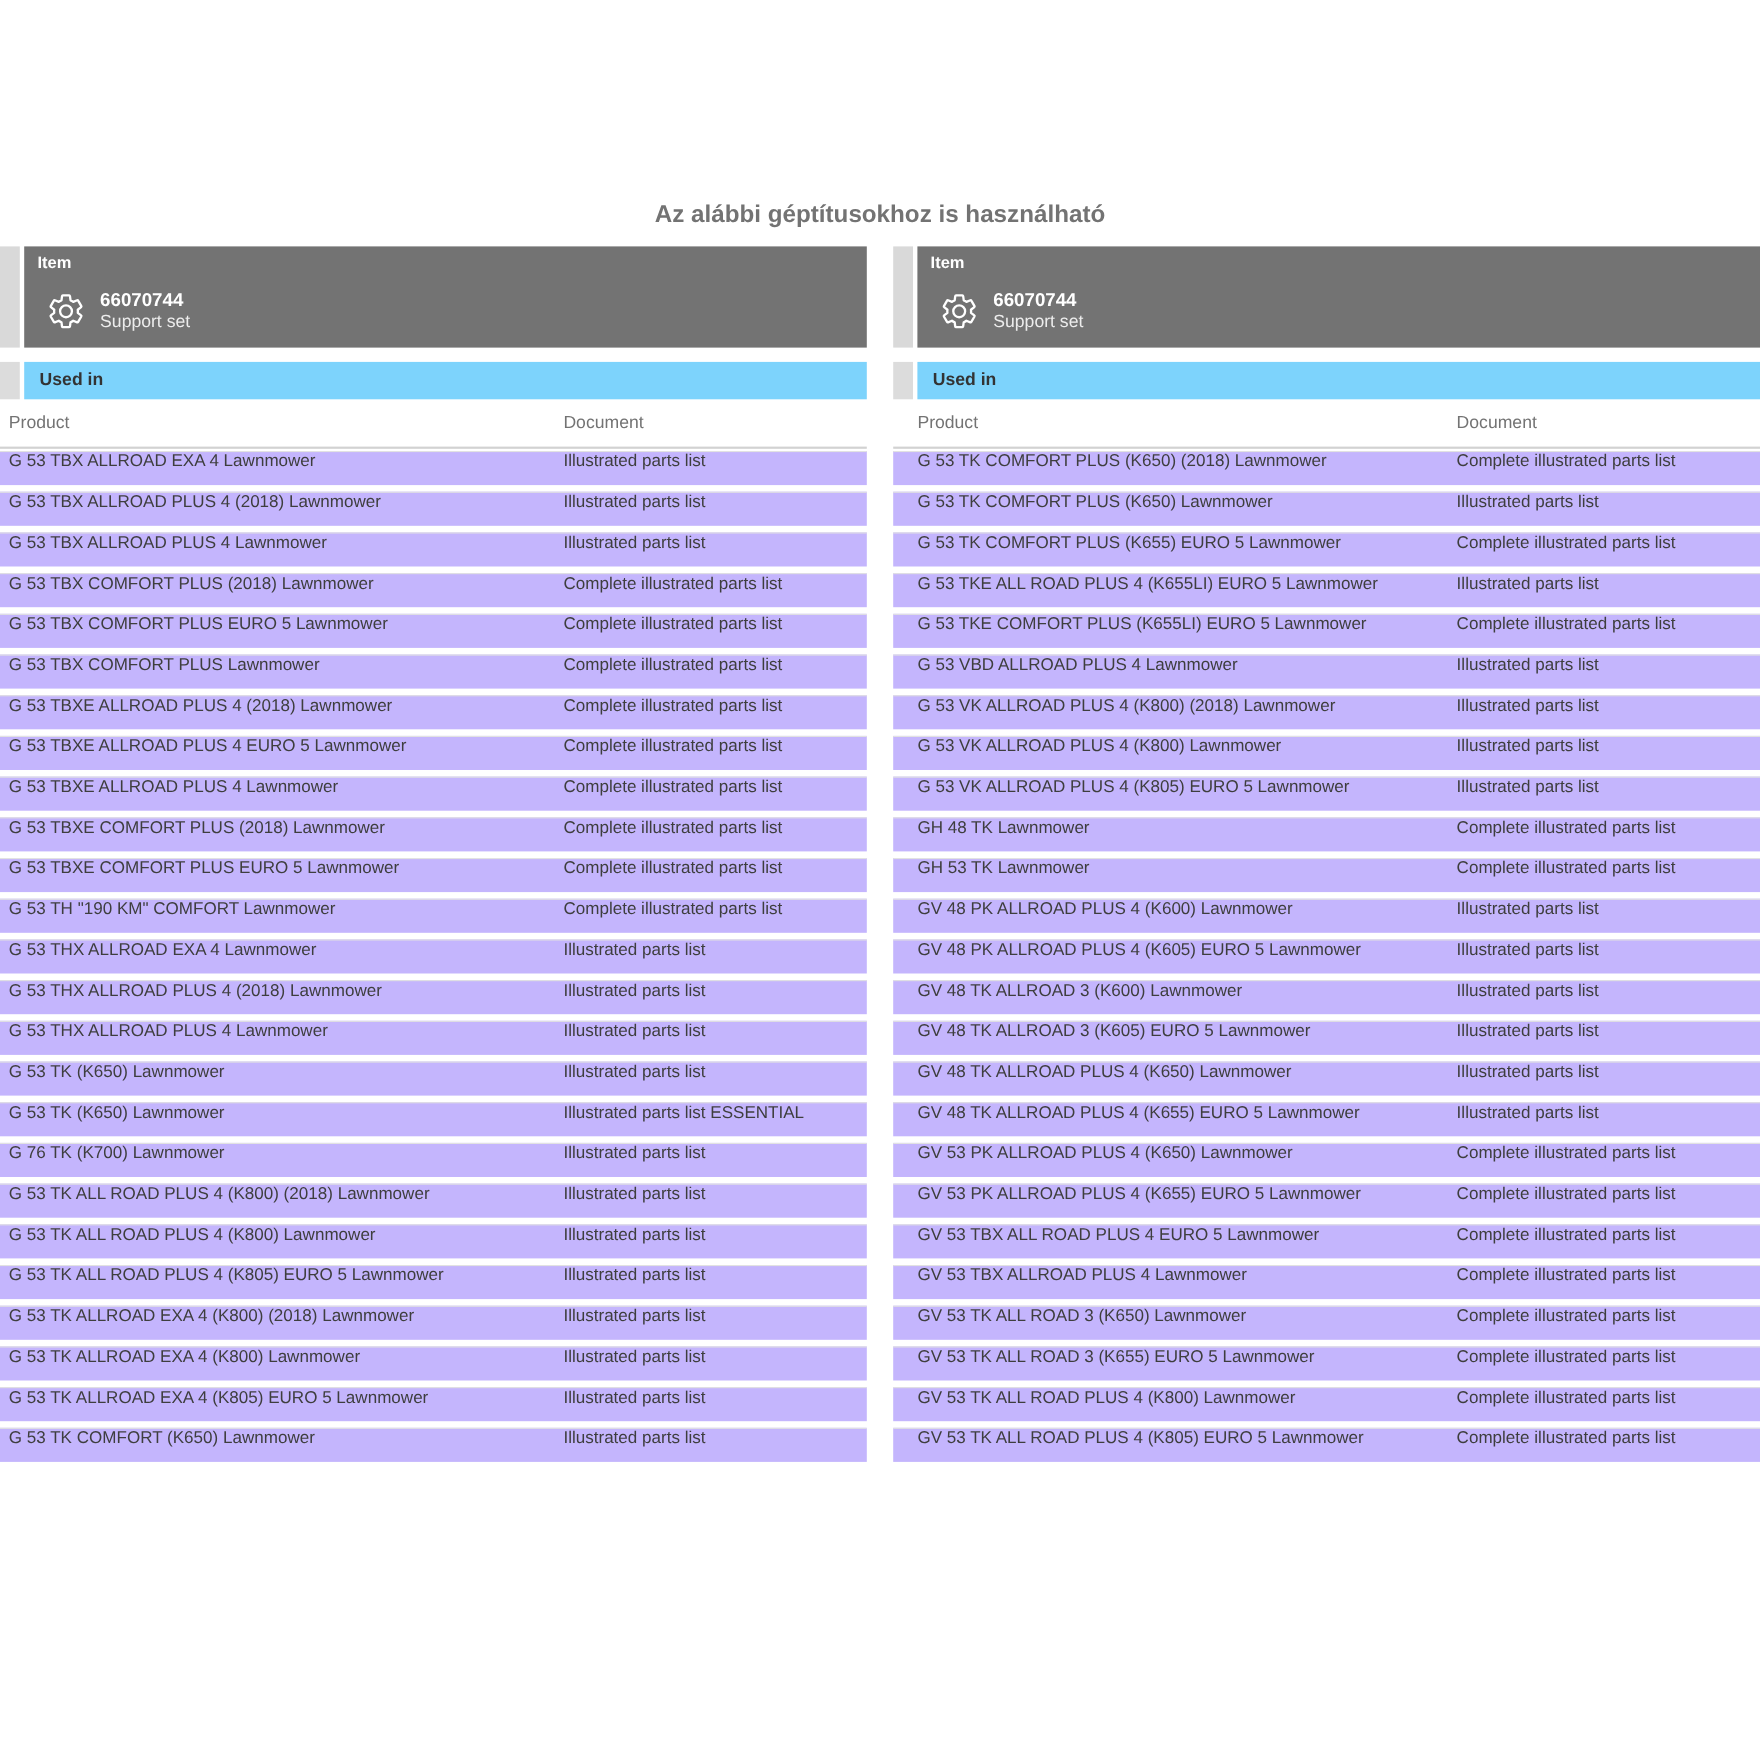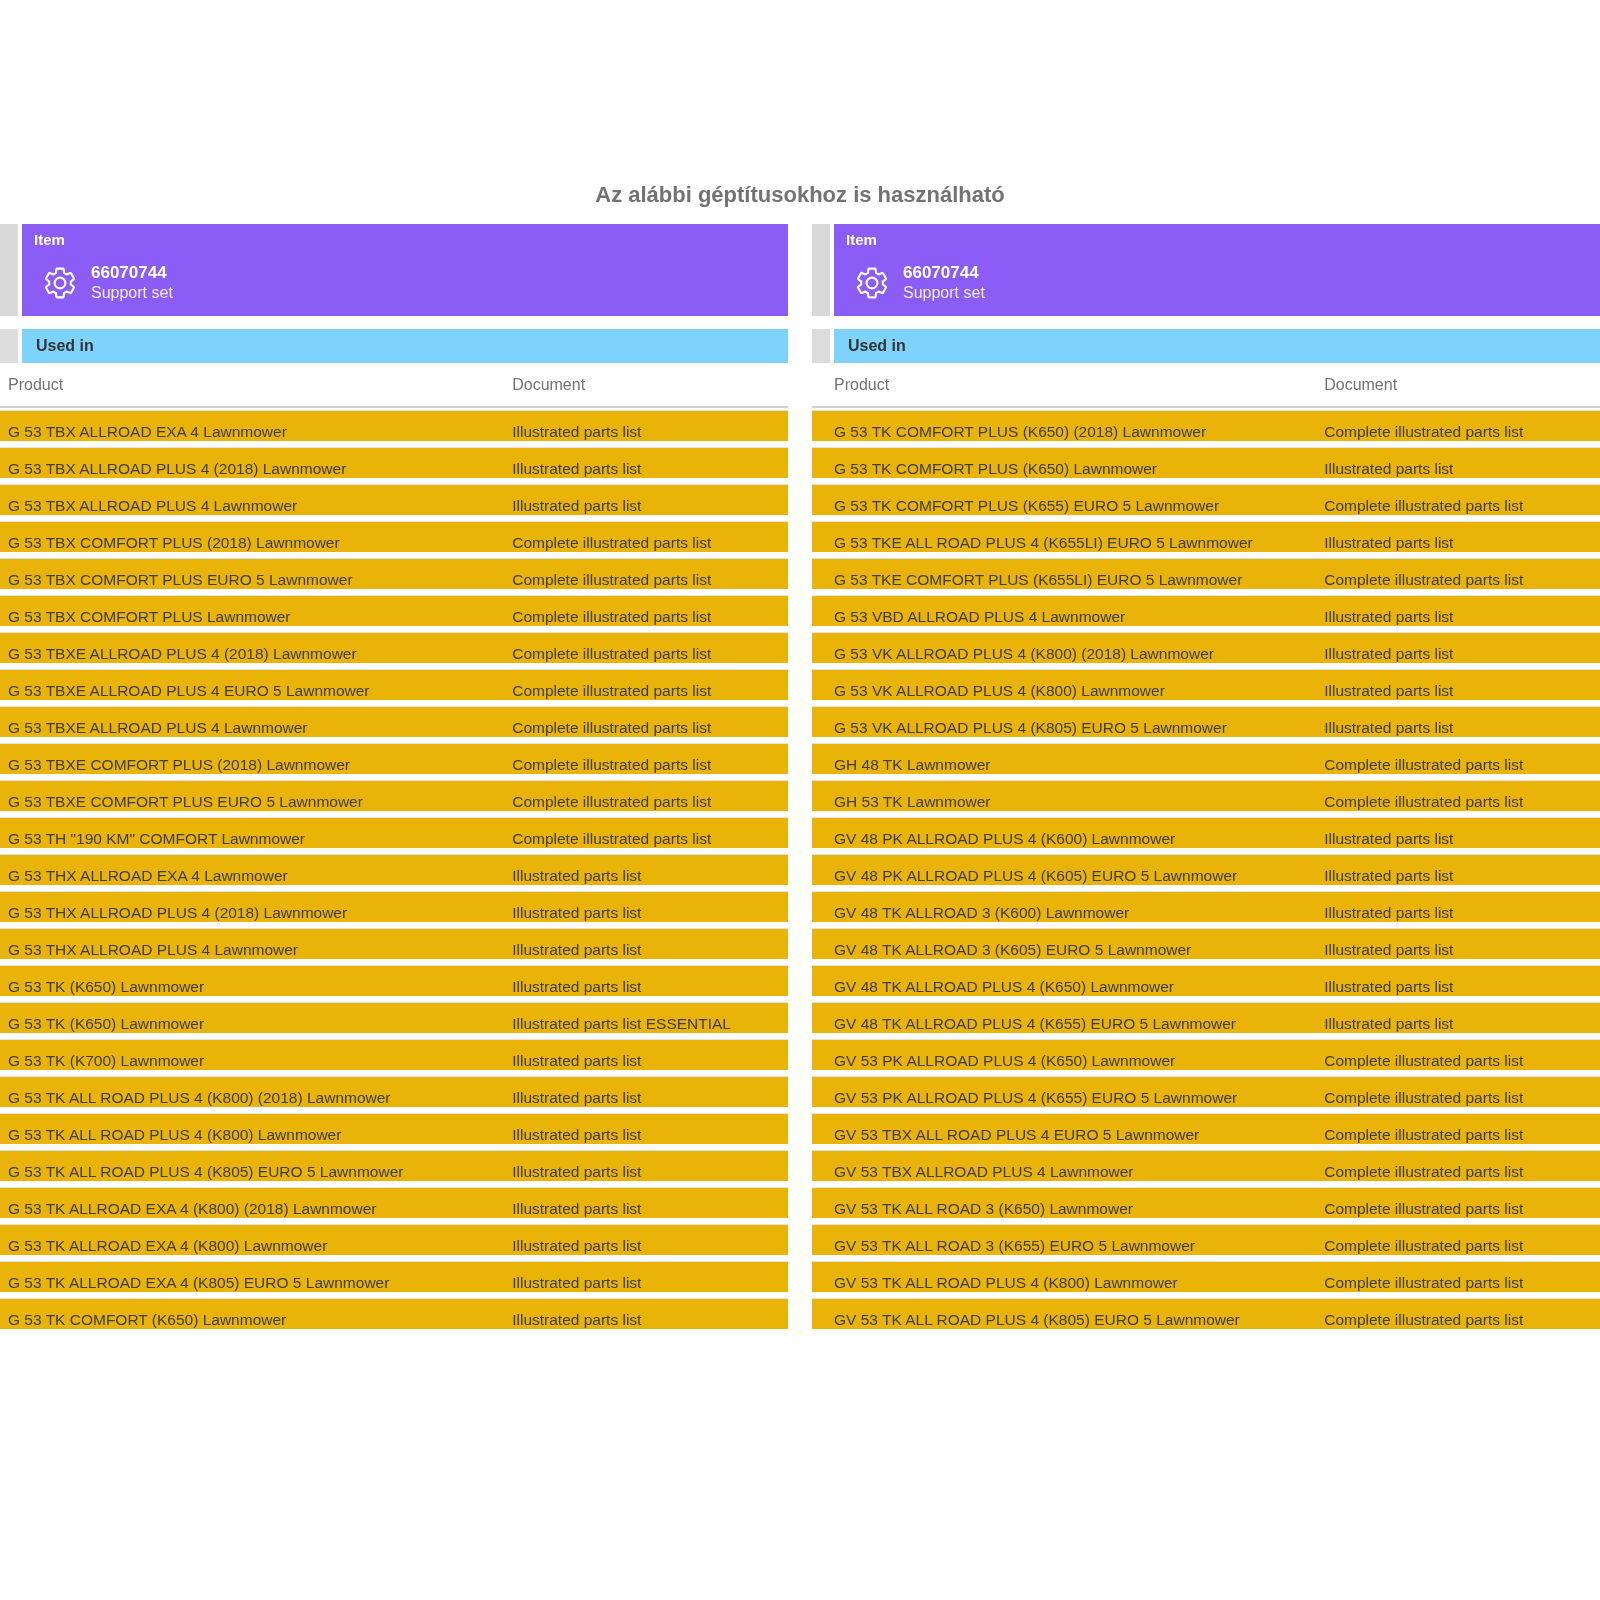--- a/index.html
+++ b/index.html
@@ -18,21 +18,21 @@
     display:grid;
     grid-template-columns:1fr 1fr;
     column-gap:24px;
   }
   .panel{min-width:0;}
 
   
   .item-row{display:grid;grid-template-columns:18px 1fr;column-gap:4px;height:92px;}
   .strip{background:#d9d9d9;}
   .item-box{
-    background:#8b5cf6;color:#ffffff;
+    background:#737373;color:#ffffff;
     padding:7px 12px 0 12px;box-sizing:border-box;
   }
   .item-label{font-size:15px;font-weight:700;}
   .item-main{display:flex;align-items:center;gap:13px;margin-top:14px;padding-left:8px;}
   .gear{width:36px;height:36px;display:inline-flex;flex:0 0 auto;}
   .gear svg{width:100%;height:100%;}
   .item-number{font-size:17px;font-weight:700;line-height:1.25;}
   .item-type{font-size:16px;font-weight:400;color:#ededed;line-height:1.25;}
 
   
@@ -49,23 +49,23 @@
     border-bottom:2px solid #d2d2d2;
     font-size:16px;font-weight:400;color:#737373;background:#ffffff;
   }
   .col-product{flex:0 0 65%;padding-left:8px;box-sizing:border-box;}
   .col-document{flex:1 1 auto;}
   .panel-right .col-product{padding-left:22px;}
 
   
   .rows{margin-top:2px;}
   .row{
-    display:flex;align-items:flex-end;
+    display:flex;align-items:flex-start;
     height:30px;margin-bottom:6px;
-    background:#eab308;border-top:1px solid #e2e2e2;
+    background:#c4b5fd;border-top:1px solid #e2e2e2;
     font-size:15.5px;color:#3e3e3e;cursor:default;
   }
   .cell{white-space:nowrap;overflow:hidden;text-overflow:ellipsis;}
   .cell.product{flex:0 0 65%;padding-left:8px;box-sizing:border-box;}
   .cell.document{flex:1 1 auto;padding-right:4px;}
   .panel-right .cell.product{padding-left:22px;}
 </style>
 </head>
 <body>
 
@@ -167,21 +167,21 @@
         </div>
         <div class="row">
           <div class="cell product">G 53 TK (K650) Lawnmower</div>
           <div class="cell document">Illustrated parts list</div>
         </div>
         <div class="row">
           <div class="cell product">G 53 TK (K650) Lawnmower</div>
           <div class="cell document">Illustrated parts list ESSENTIAL</div>
         </div>
         <div class="row">
-          <div class="cell product">G 53 TK (K700) Lawnmower</div>
+          <div class="cell product">G 76 TK (K700) Lawnmower</div>
           <div class="cell document">Illustrated parts list</div>
         </div>
         <div class="row">
           <div class="cell product">G 53 TK ALL ROAD PLUS 4 (K800) (2018) Lawnmower</div>
           <div class="cell document">Illustrated parts list</div>
         </div>
         <div class="row">
           <div class="cell product">G 53 TK ALL ROAD PLUS 4 (K800) Lawnmower</div>
           <div class="cell document">Illustrated parts list</div>
         </div>

